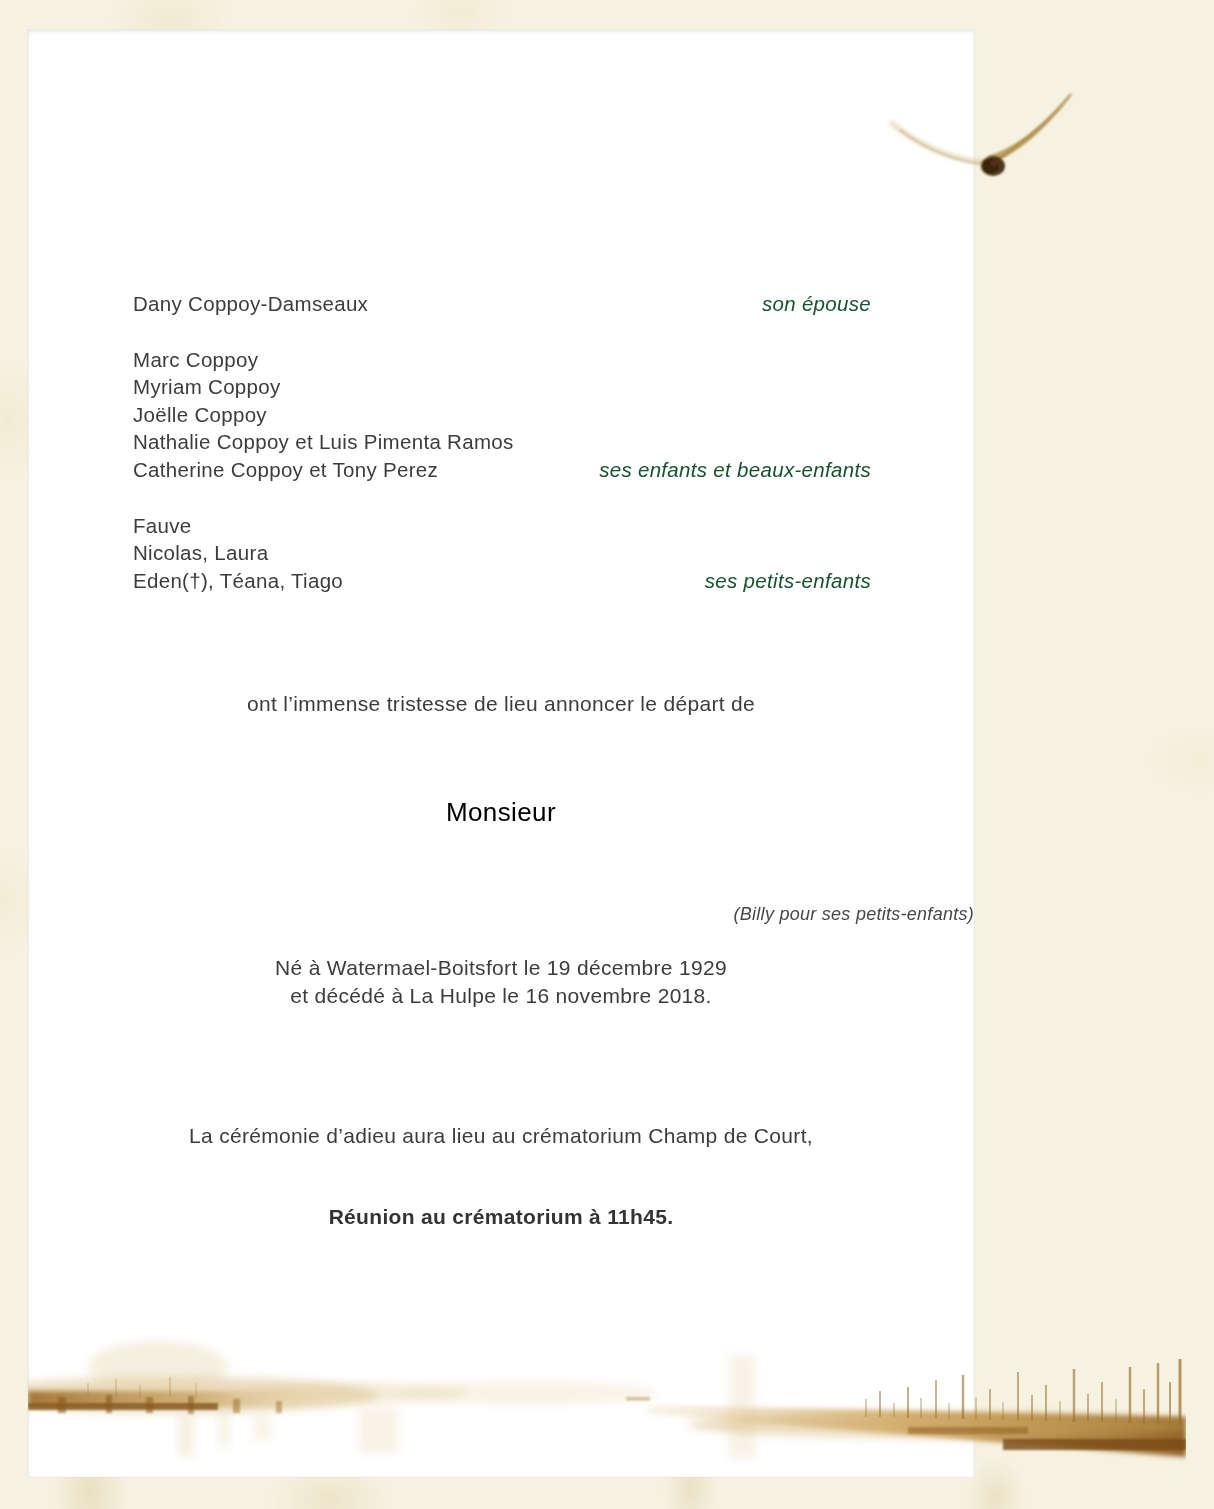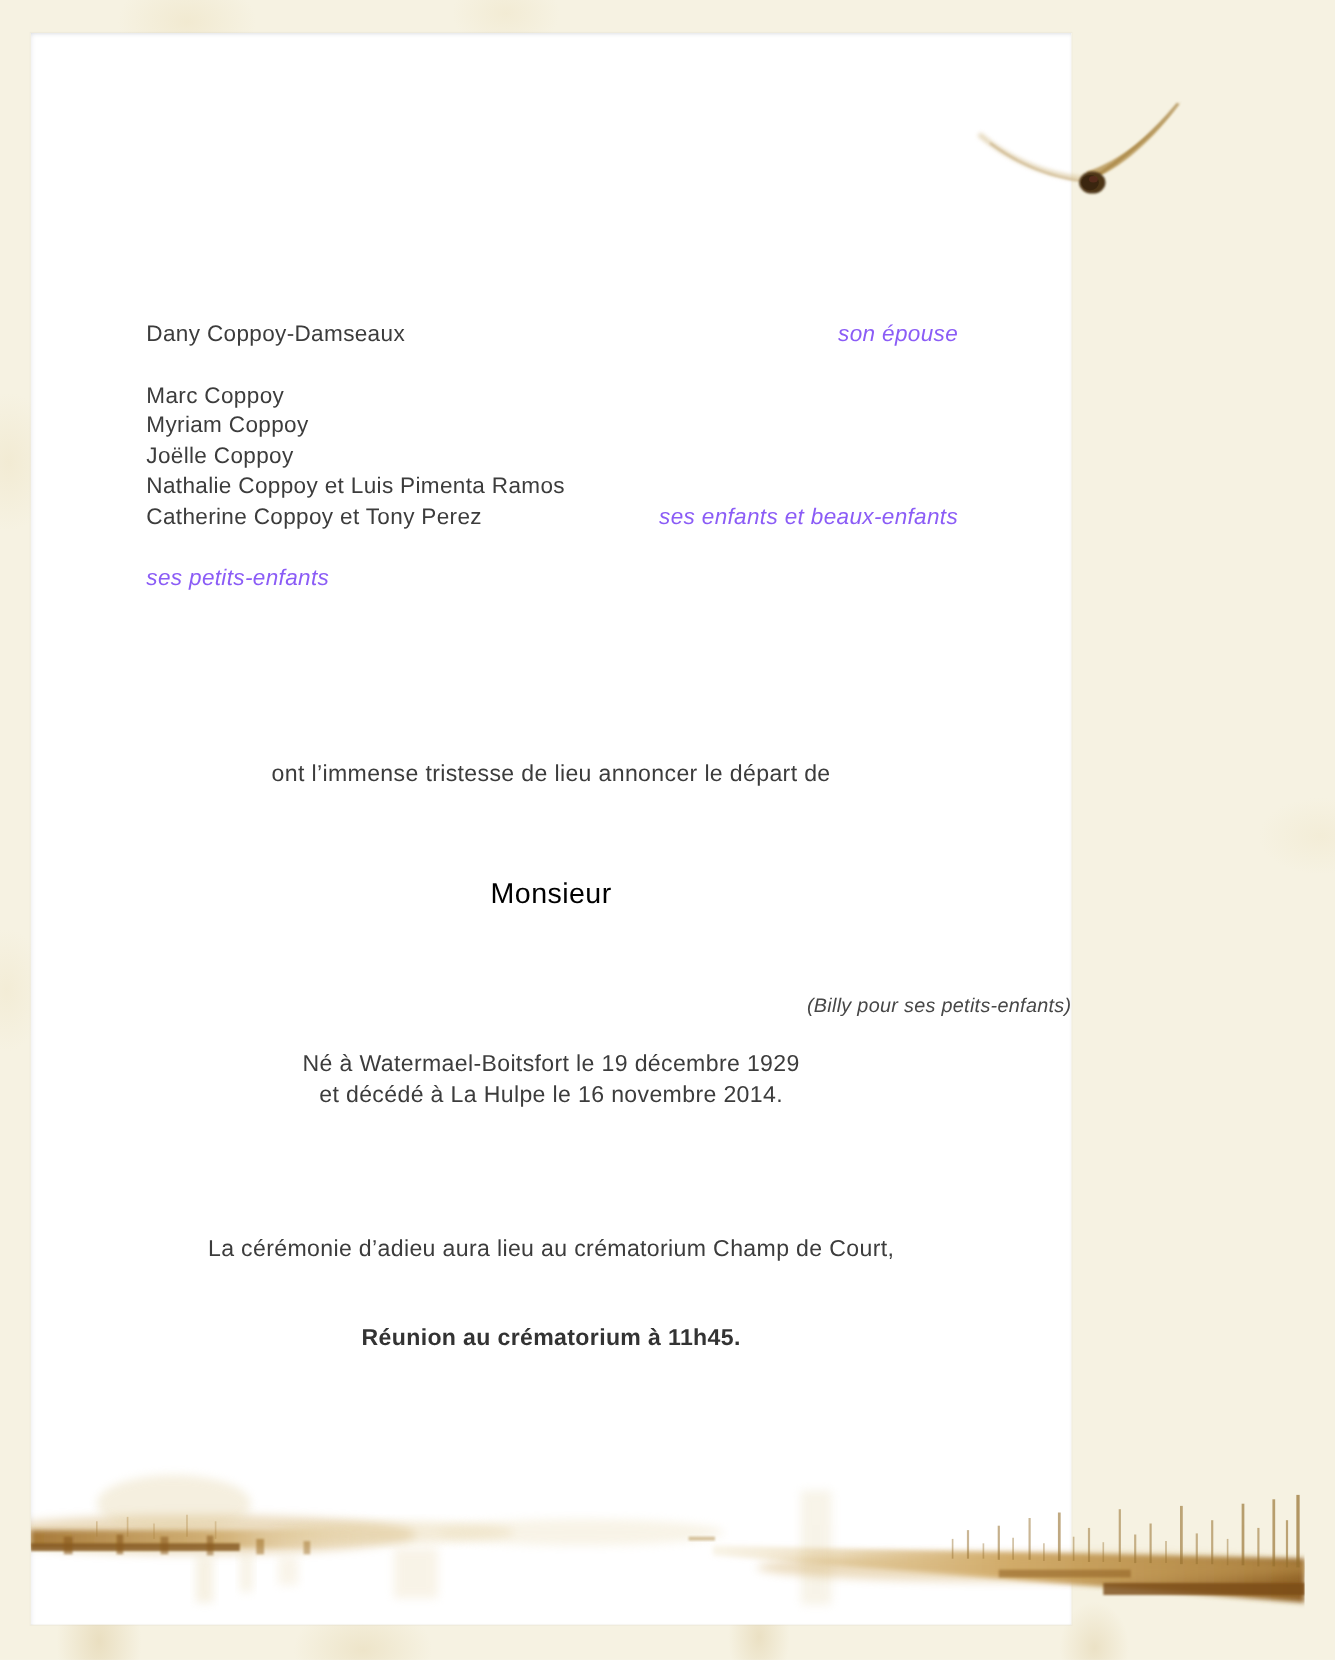--- a/index.html
+++ b/index.html
@@ -31,21 +31,21 @@
       0 0 0 1px rgba(120,120,110,.05);
     color:#3c3c3c;
   }
   .bird-art{ position:absolute; left:850px; top:50px; width:210px; height:115px; }
   .families{
     position:absolute; top:260px; left:105px; right:103px;
     font-size:20.5px; letter-spacing:.015em;
   }
   .family-group{ display:flex; justify-content:space-between; align-items:flex-end; margin-bottom:28px; }
   .names div{ line-height:27.6px; white-space:nowrap; }
-  .relation{ font-style:italic; line-height:27.6px; white-space:nowrap; color:#8b5cf6; }
+  .relation{ font-style:italic; line-height:27.6px; white-space:nowrap; color:#14532d; }
   .centered{ position:absolute; left:0; right:0; text-align:center; letter-spacing:.015em; }
   .announce{ top:662px; font-size:21px; }
   .title-monsieur{ top:767px; font-size:26px; color:#000000; }
   .deceased-name{ top:804px; font-size:40px; color:#333333; letter-spacing:.02em; }
   .nickname{ top:874px; font-size:18px; font-style:italic; color:#474747;text-align:right; }
   .dates{ top:924px; font-size:21px; line-height:28px; }
   .ceremony{ top:1092px; font-size:21px; line-height:27.5px; }
   .ceremony strong, .meeting{ font-weight:700; color:#333; }
   .meeting{ top:1175px; font-size:21px; }
   .landscape-art{ position:absolute; left:0; bottom:0; width:1158px; height:170px; }
@@ -86,30 +86,35 @@
         <div>Marc Coppoy</div>
         <div>Myriam Coppoy</div>
         <div>Joëlle Coppoy</div>
         <div>Nathalie Coppoy et Luis Pimenta Ramos</div>
         <div>Catherine Coppoy et Tony Perez</div>
       </div>
       <div class="relation">ses enfants et beaux-enfants</div>
     </div>
 
     <div class="family-group">
+      <div class="names">
+        <div>Fauve</div>
+        <div>Nicolas, Laura</div>
+        <div>Eden(†), Téana, Tiago</div>
+      </div>
       <div class="relation">ses petits-enfants</div>
     </div>
   </div>
 
   <div class="centered announce">ont l’immense tristesse de lieu annoncer le départ de</div>
   <div class="centered title-monsieur">Monsieur</div>
   <div class="centered nickname">(Billy pour ses petits-enfants)</div>
   <div class="centered dates">
     <div>Né à Watermael-Boitsfort le 19 décembre 1929</div>
-    <div>et décédé à La Hulpe le 16 novembre 2014.</div>
+    <div>et décédé à La Hulpe le 16 novembre 2018.</div>
   </div>
 
   <div class="centered ceremony">
     <div>La cérémonie d’adieu aura lieu au crématorium Champ de Court,</div>
   </div>
   <div class="centered meeting">Réunion au crématorium à 11h45.</div>
 
   <svg class="landscape-art" viewBox="0 0 1158 170" preserveAspectRatio="none" aria-hidden="true">
     <defs>
       <filter id="g1" x="-30%" y="-30%" width="160%" height="160%">

